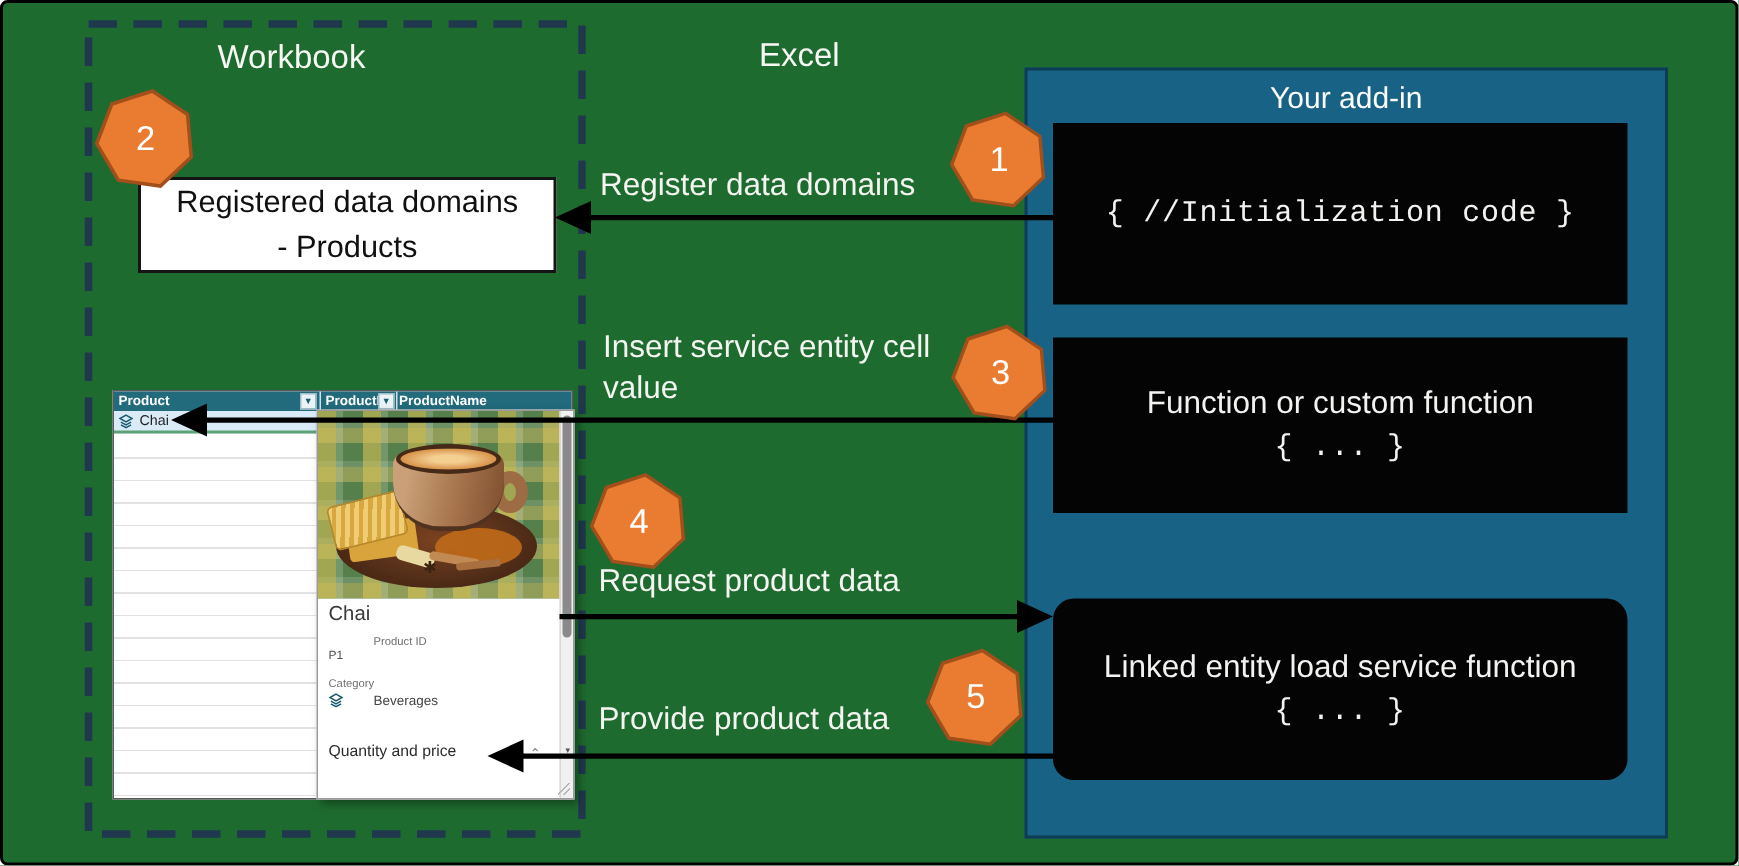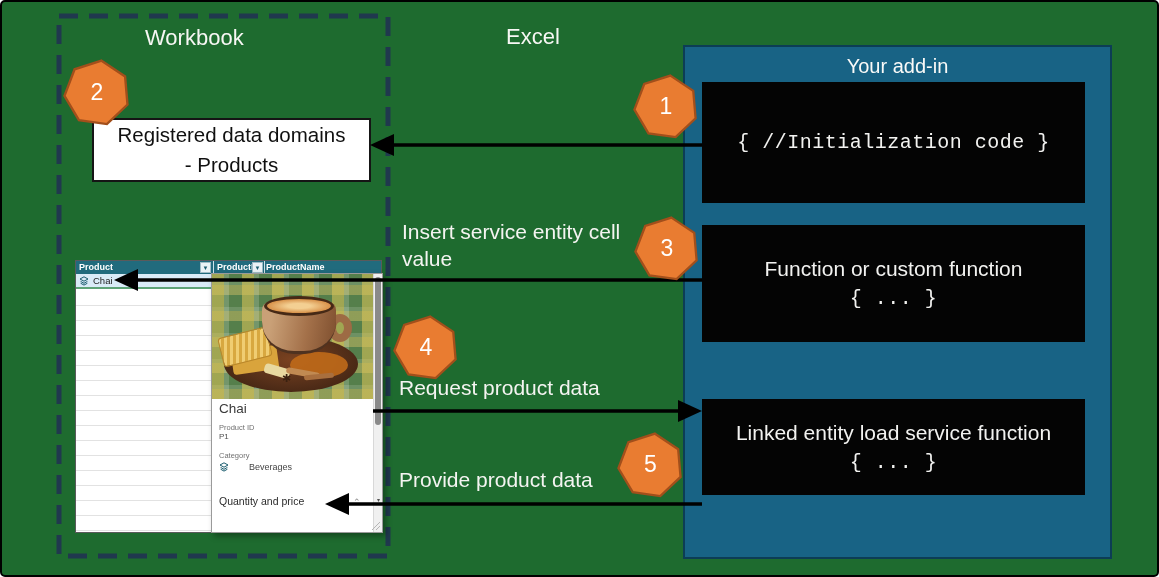--- a/index.html
+++ b/index.html
@@ -32,21 +32,21 @@
   #addin-title{ position:absolute; top:8px; left:0; right:0; text-align:center;
     color:#FAFAF8; font-size:20px; }
 
   .codebox{
     position:absolute; left:700px; width:383px; background:var(--box-black);
     color:#F2F2F0; display:flex; flex-direction:column; align-items:center;
     justify-content:center; gap:6px; z-index:3;
   }
   #codebox-init{ top:80px;  height:121px; }
   #codebox-func{ top:223px; height:117px; }
-  #codebox-load{ top:397px; height:96px; }
+  #codebox-load{ top:397px; height:121px;border-radius:14px; }
   .codebox .t{ font-size:21px; }
   .codebox .c{ font-family:"Liberation Mono", monospace; font-size:20px; letter-spacing:.5px; }
 
   
   #regbox{
     position:absolute; left:90px; top:116px; width:279px; height:64px;
     background:#fff; border:2px solid #151515; z-index:2;
     display:flex; flex-direction:column; align-items:center; justify-content:center;
     color:#101010; font-size:20.5px; line-height:1.45; text-align:center;
   }
@@ -124,21 +124,21 @@
   #ginger{ left:52px; top:92px; width:26px; height:10px; background:#E8D9A0;
     border-radius:4px; transform:rotate(16deg); }
   #cinnamon1{ left:74px; top:96px; width:34px; height:6px; background:#C18A52;
     border-radius:3px; transform:rotate(10deg); }
   #cinnamon2{ left:92px; top:100px; width:30px; height:5px; background:#A96F3E;
     border-radius:3px; transform:rotate(-6deg); }
   #anise{ left:70px; top:98px; font-size:11px; color:#3A2110; }
 
   .card-text{ position:absolute; left:7px; color:#4a4a4a; }
   #card-title{ top:127px; font-size:13.5px; color:#3a3a3a; }
-  #f1-label{ top:149px; font-size:7.5px; color:#707070; }
+  #f1-label{ top:149px; font-size:7.5px; color:#707070;margin-left:30px; }
   #f1-value{ top:158px; font-size:8px;  color:#505050; }
   #f2-label{ top:177px; font-size:7.5px; color:#707070; }
   #f2-row{ top:188px; display:flex; align-items:center; gap:20px; font-size:9px; color:#454545; }
   #section-title{ top:221px; font-size:10.5px; font-weight:normal; color:#2b2b2b; }
   #section-chevron{ position:absolute; left:141px; top:223px; font-size:9px; color:#8a8a8a; }
 
   #card-scroll{ position:absolute; right:0; top:0; width:9px; height:100%;
     background:#F0F0F0; border-left:1px solid #D8D8D8; }
   #card-thumb{ position:absolute; left:1px; top:3px; width:6px; height:148px;
     background:#8A8A8A; border-radius:3px; }
@@ -182,20 +182,21 @@
   <div class="codebox" id="codebox-load">
     <div class="t">Linked entity load service function</div>
     <div class="c">{ ... }</div>
   </div>
 
   <div id="regbox">
     <span>Registered data domains</span>
     <span>- Products</span>
   </div>
 
+  <div class="lbl" id="lbl-step1">Register data domains</div>
   <div class="lbl" id="lbl-step3">Insert service entity cell value</div>
   <div class="lbl" id="lbl-step4">Request product data</div>
   <div class="lbl" id="lbl-step5">Provide product data</div>
 
   <div id="xl-table">
     <div id="xl-header">
       <span class="h" id="h-product">Product</span>
       <span class="dd" id="dd1">▼</span>
       <span class="colsep" style="left:137px"></span>
       <span class="h" id="h-productid">ProductID</span>

